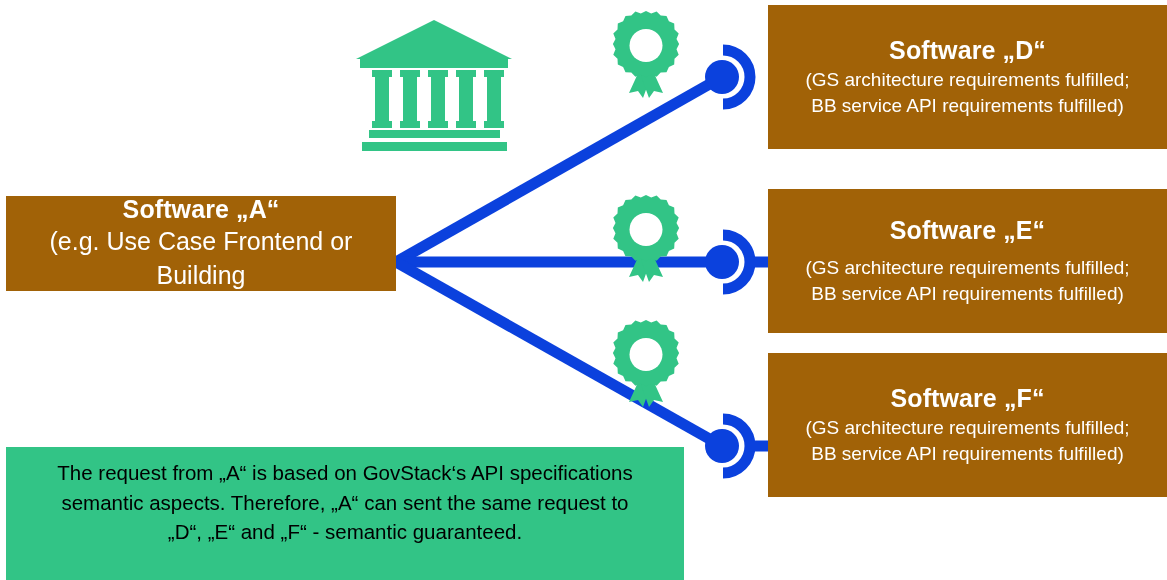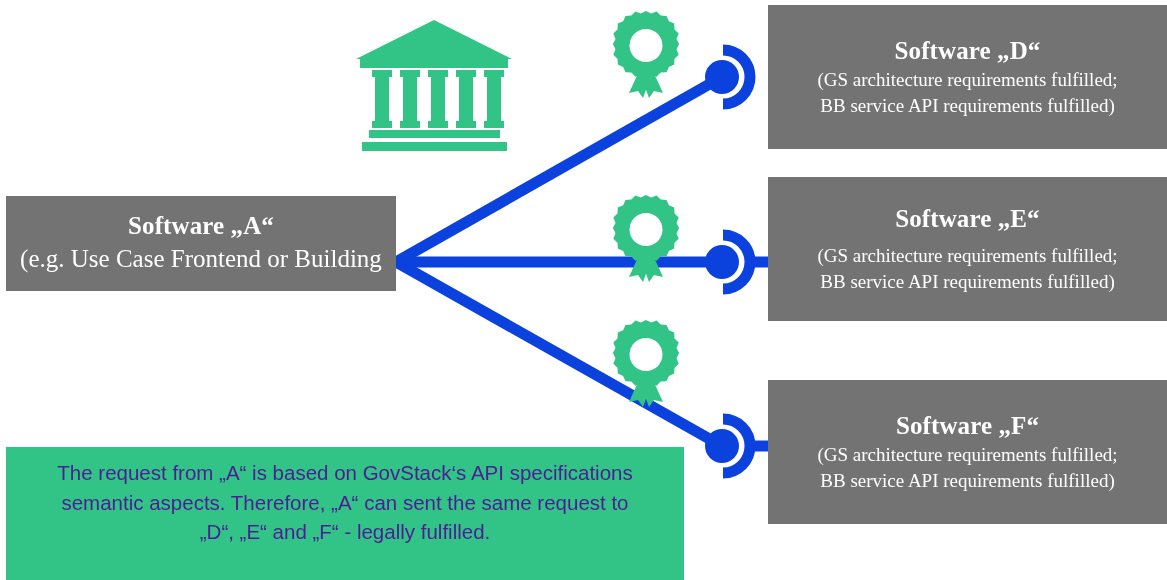--- a/index.html
+++ b/index.html
@@ -18,21 +18,21 @@
   .box {
     position: absolute;
     box-sizing: border-box;
     display: flex;
     flex-direction: column;
     align-items: center;
     justify-content: center;
     color: #ffffff;
     text-align: center;
   }
-  .blue-box { background: #737373; font-family: Liberation Serif, serif; }
+  .blue-box { background: #a16207; }
   .green-box { background: #32c486; }
 
   .box-title {
     font-weight: bold;
     font-size: 25px;
     line-height: 1.18;
     letter-spacing: 0.1px;
     margin: 0 0 2px 0;
   }
   .box-sub {
@@ -53,38 +53,38 @@
   #box-a .box-title { font-size: 25px; margin-bottom: 1px; }
   #box-a .box-sub { font-size: 25px; line-height: 1.35; padding: 0 10px; }
 
   
   .right-box {
     left: 768px;
     width: 399px;
     height: 144px;
   }
   #box-d { top: 5px; }
-  #box-e { top: 177px; gap: 8px; }
-  #box-f { top: 380px; }
+  #box-e { top: 189px; gap: 8px; }
+  #box-f { top: 353px; }
   .right-box .box-title { font-size: 25px; }
   .right-box .box-sub { font-size: 19px; line-height: 1.35; }
 
   
   #caption {
     left: 6px;
     top: 447px;
     width: 678px;
     height: 140px;
     justify-content: flex-start;
     padding-top: 11px;
   }
   #caption .cap-text {
     font-size: 20.5px;
     line-height: 1.45;
-    color: #4c1d95;
+    color: #000000;
     text-align: center;
     padding: 0 16px;
   }
   #caption .cap-text span { display: block; }
 
   
   #wires, #icons {
     position: absolute;
     left: 0;
     top: 0;
@@ -217,17 +217,17 @@
     <div class="box-sub">
       <span>(GS architecture requirements fulfilled;</span>
       <span>BB service API requirements fulfilled)</span>
     </div>
   </div>
 
   <div id="caption" class="box green-box">
     <div class="cap-text">
       <span>The request from „A“ is based on GovStack‘s API specifications</span>
       <span>semantic aspects. Therefore, „A“ can sent the same request to</span>
-      <span>„D“, „E“ and „F“ - legally fulfilled.</span>
+      <span>„D“, „E“ and „F“ - semantic guaranteed.</span>
     </div>
   </div>
 
 </div>
 
 </body></html>

